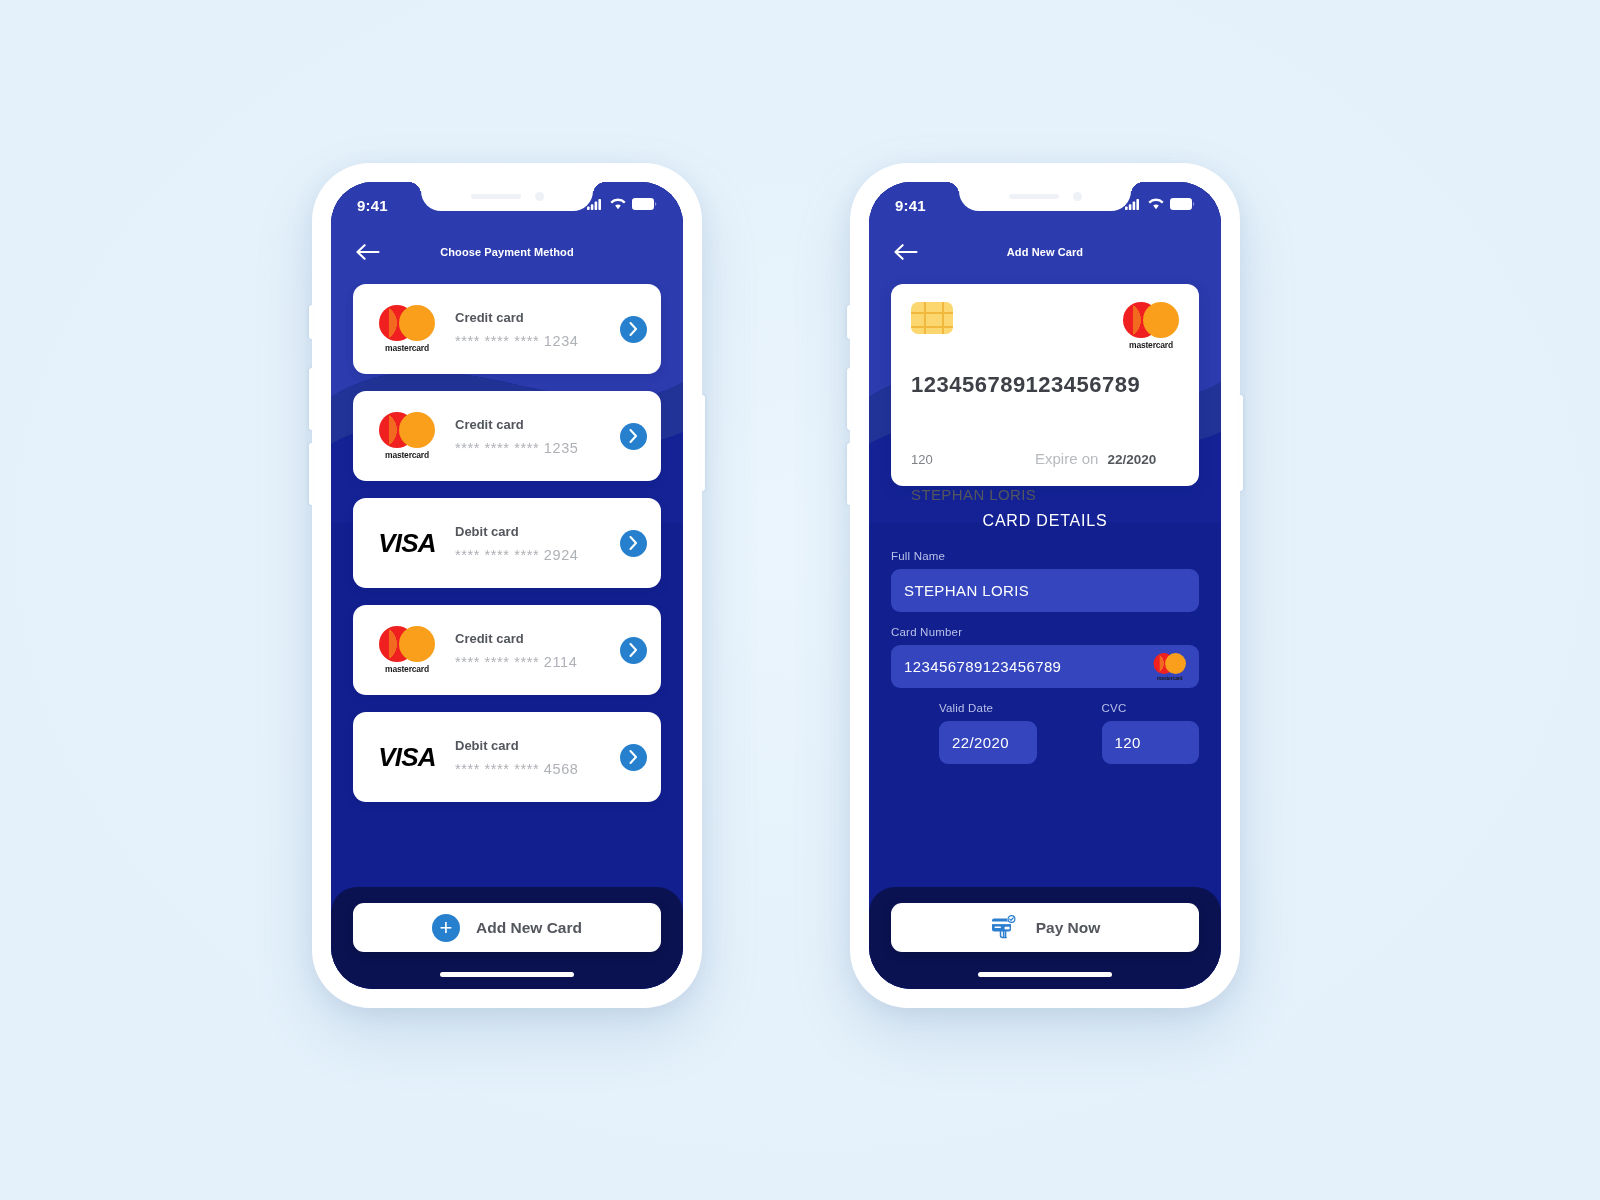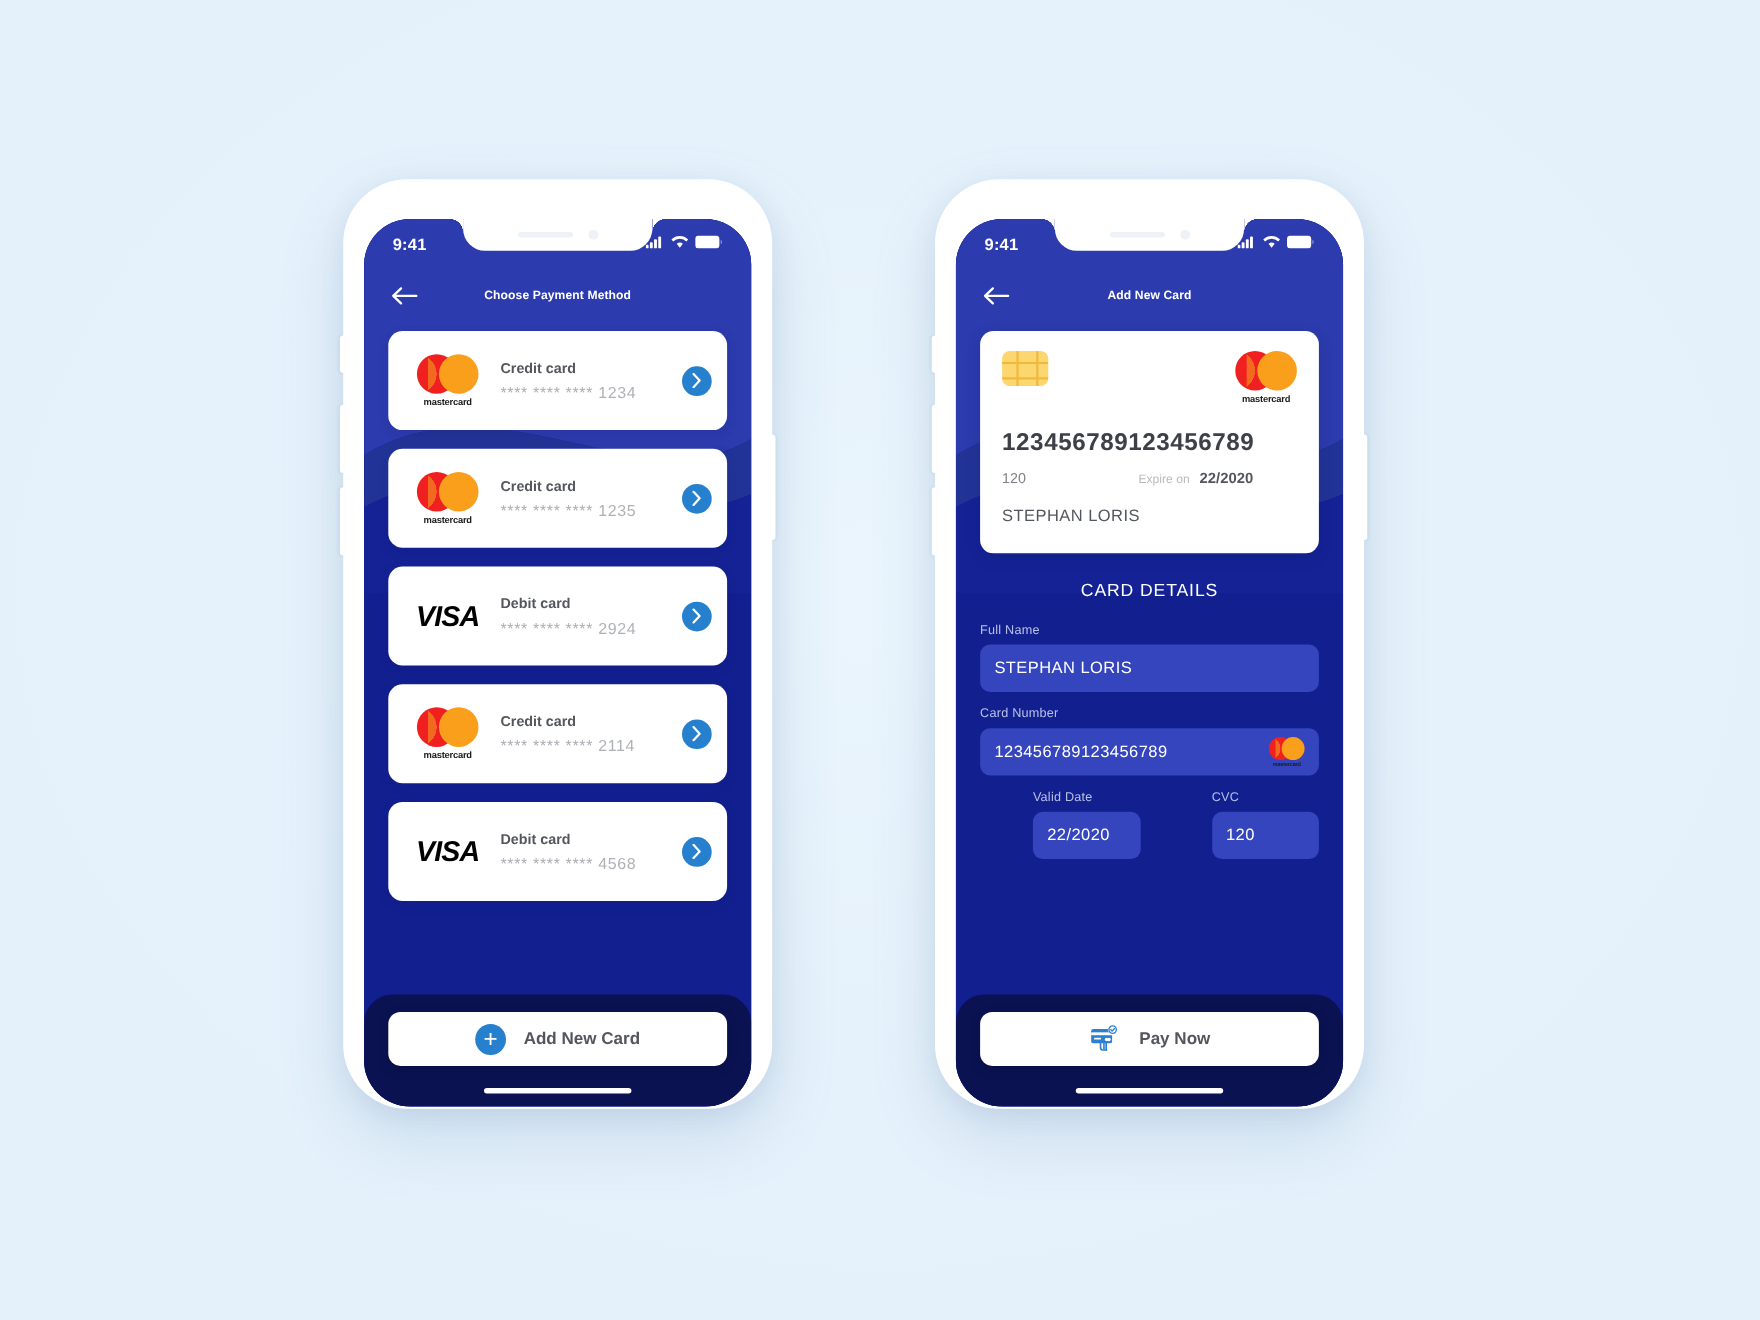--- a/index.html
+++ b/index.html
@@ -62,21 +62,21 @@
     height: 96px;
     background: #ffffff;
     border-radius: 0 3px 3px 0;
     box-shadow: 1px 0 3px rgba(70,110,160,0.10);
   }
 
   
   .screen {
     position: absolute;
     left: 19px;
-    top: 36px;
+    top: 19px;
     width: 352px;
     height: 807px;
     border-radius: 42px;
     overflow: hidden;
     background: #101f8c;
     display: flex;
     flex-direction: column;
   }
 
   .screen-bg {
@@ -368,23 +368,24 @@
     display: flex;
     align-items: baseline;
     margin-top: 12px;
   }
   .cc-cvc {
     font-size: 13px;
     color: #7e8288;
     width: 124px;
   }
   .cc-exp-label {
-    font-size: 11px;
+    font-size: 15px;
     color: #b7babe;
     margin-right: 9px;
+    margin-top: 40px;
   }
   .cc-exp-val {
     font-size: 13.5px;
     color: #53565c;
     font-weight: bold;
   }
   .cc-name {
     font-size: 15px;
     color: #53565c;
     margin-top: 19px;

